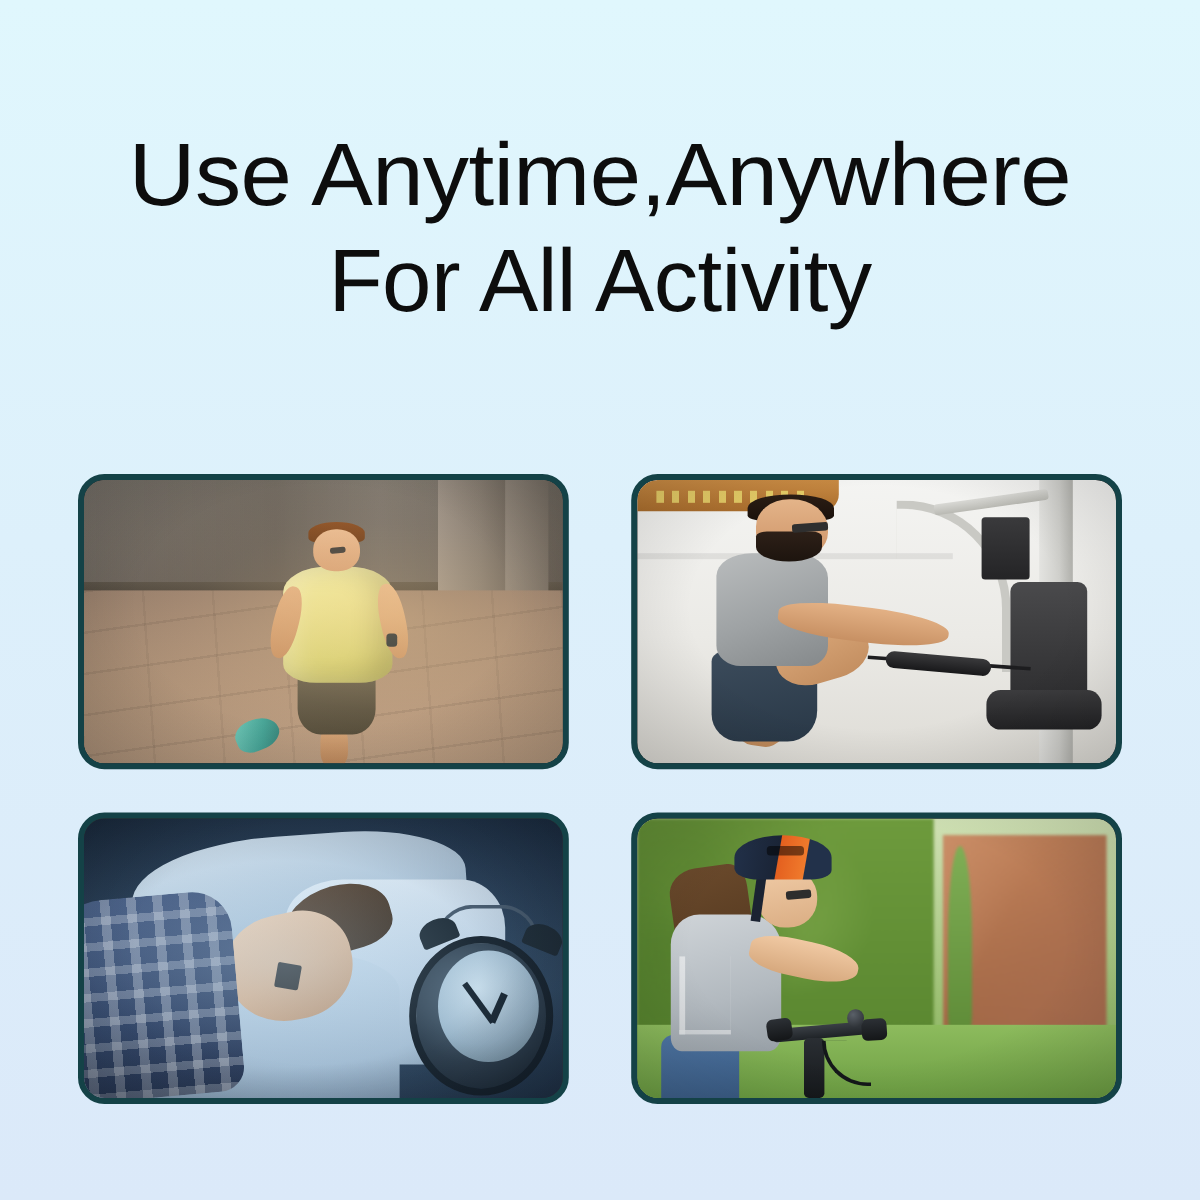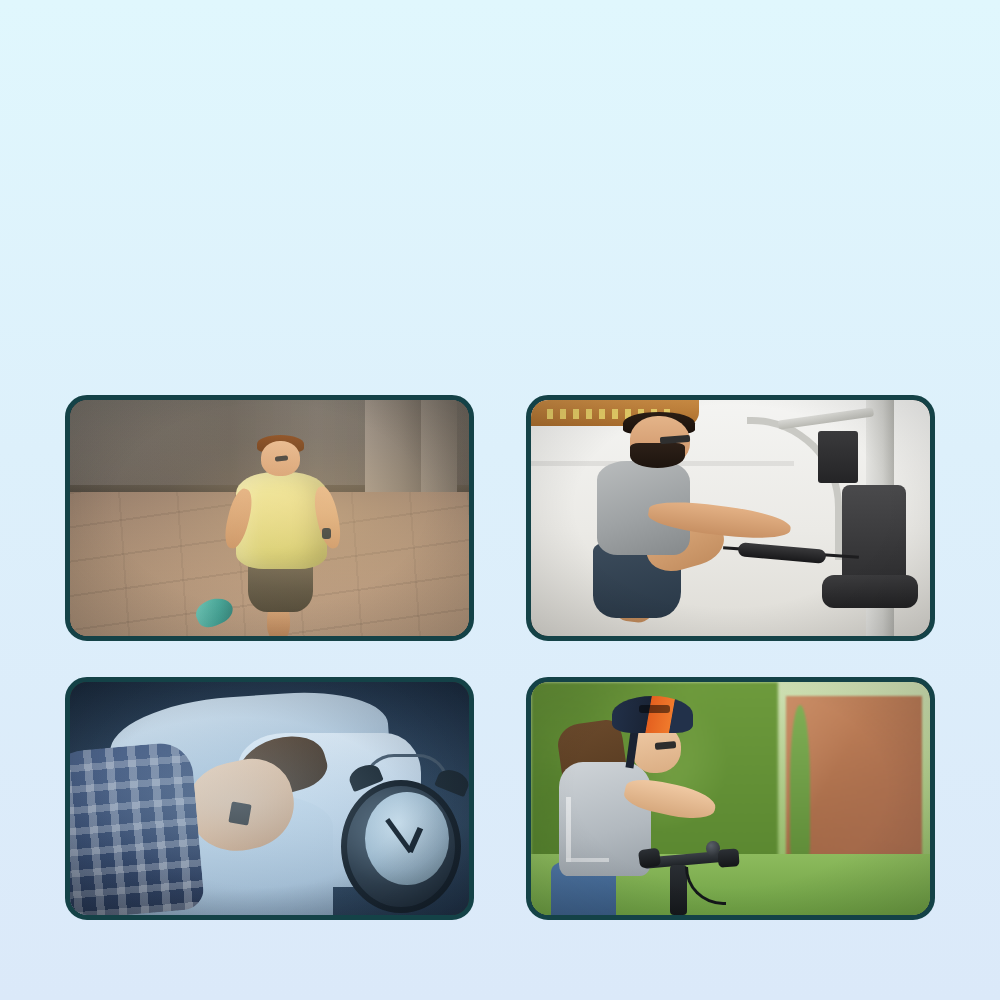--- a/index.html
+++ b/index.html
@@ -479,20 +479,24 @@
     position:absolute; inset:0;
     background: radial-gradient(ellipse at 50% 45%, rgba(0,0,0,0) 55%, rgba(0,0,0,0.16) 100%);
     pointer-events:none;
   }
 </style>
 </head>
 <body>
 
 <div class="page">
 
+  <h1 class="headline">
+    <span class="hl-line hl-line-1">Use Anytime,Anywhere</span>
+    <span class="hl-line hl-line-2">For All Activity</span>
+  </h1>
 
   <div class="gallery">
 
     <div class="photo-card">
       <div class="photo-inner">
         <div class="photo-scene">
           <div class="s1-bg"></div>
           <div class="s1-wall"></div>
           <div class="s1-wall-seam"></div>
           <div class="s1-pillar"></div>

